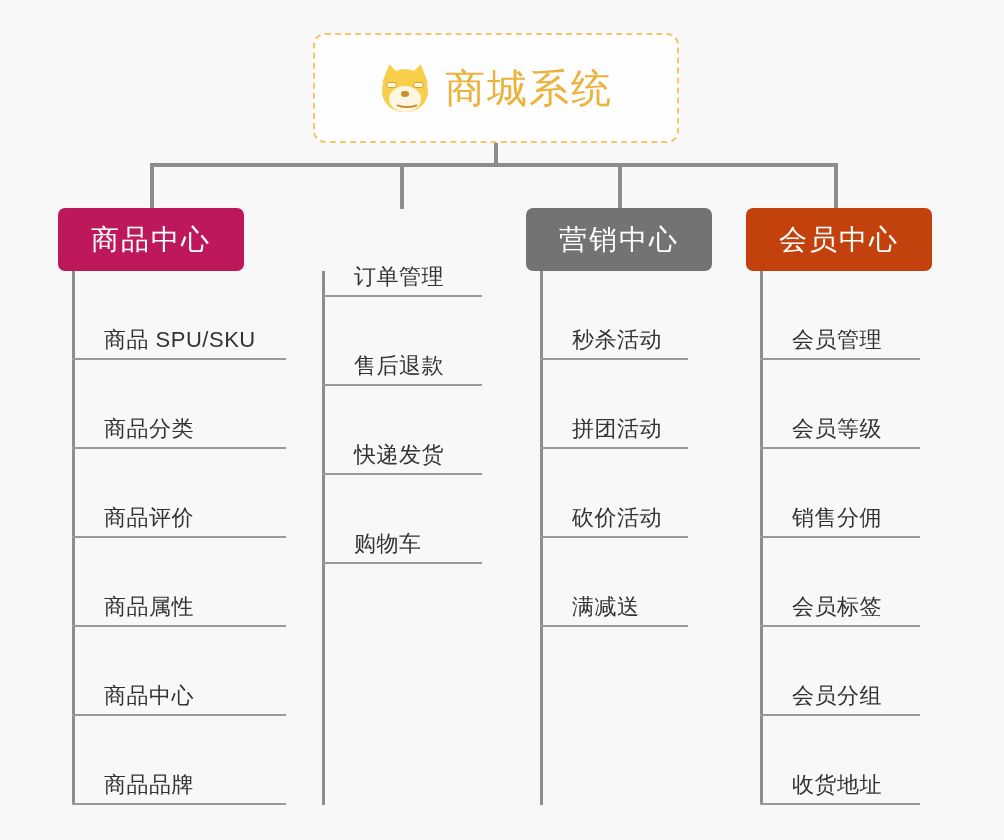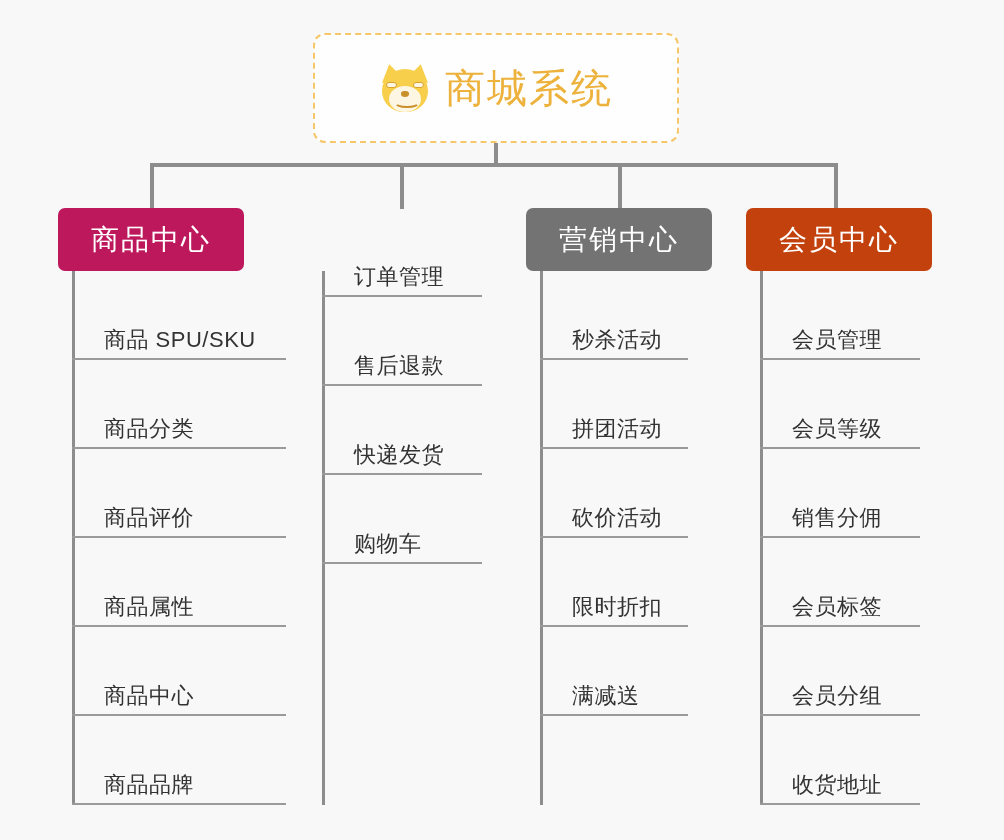--- a/index.html
+++ b/index.html
@@ -241,24 +241,20 @@
         </li>
         <li class="leaf">
           <span class="leaf-label">拼团活动</span>
           <span class="leaf-underline" style="width: 148px;"></span>
         </li>
         <li class="leaf">
           <span class="leaf-label">砍价活动</span>
           <span class="leaf-underline" style="width: 148px;"></span>
         </li>
         <li class="leaf">
-          <span class="leaf-label">限时折扣</span>
-          <span class="leaf-underline" style="width: 148px;"></span>
-        </li>
-        <li class="leaf">
           <span class="leaf-label">满减送</span>
           <span class="leaf-underline" style="width: 148px;"></span>
         </li>
       </ul>
     </div>
     <div class="conn drop" style="left: 834px;"></div>
     <div class="column" style="left: 746px;">
       <div class="col-head" style="background: #c2410c;">会员中心</div>
       <div class="col-stem" style="height: 534px;"></div>
       <ul class="leaf-list">

